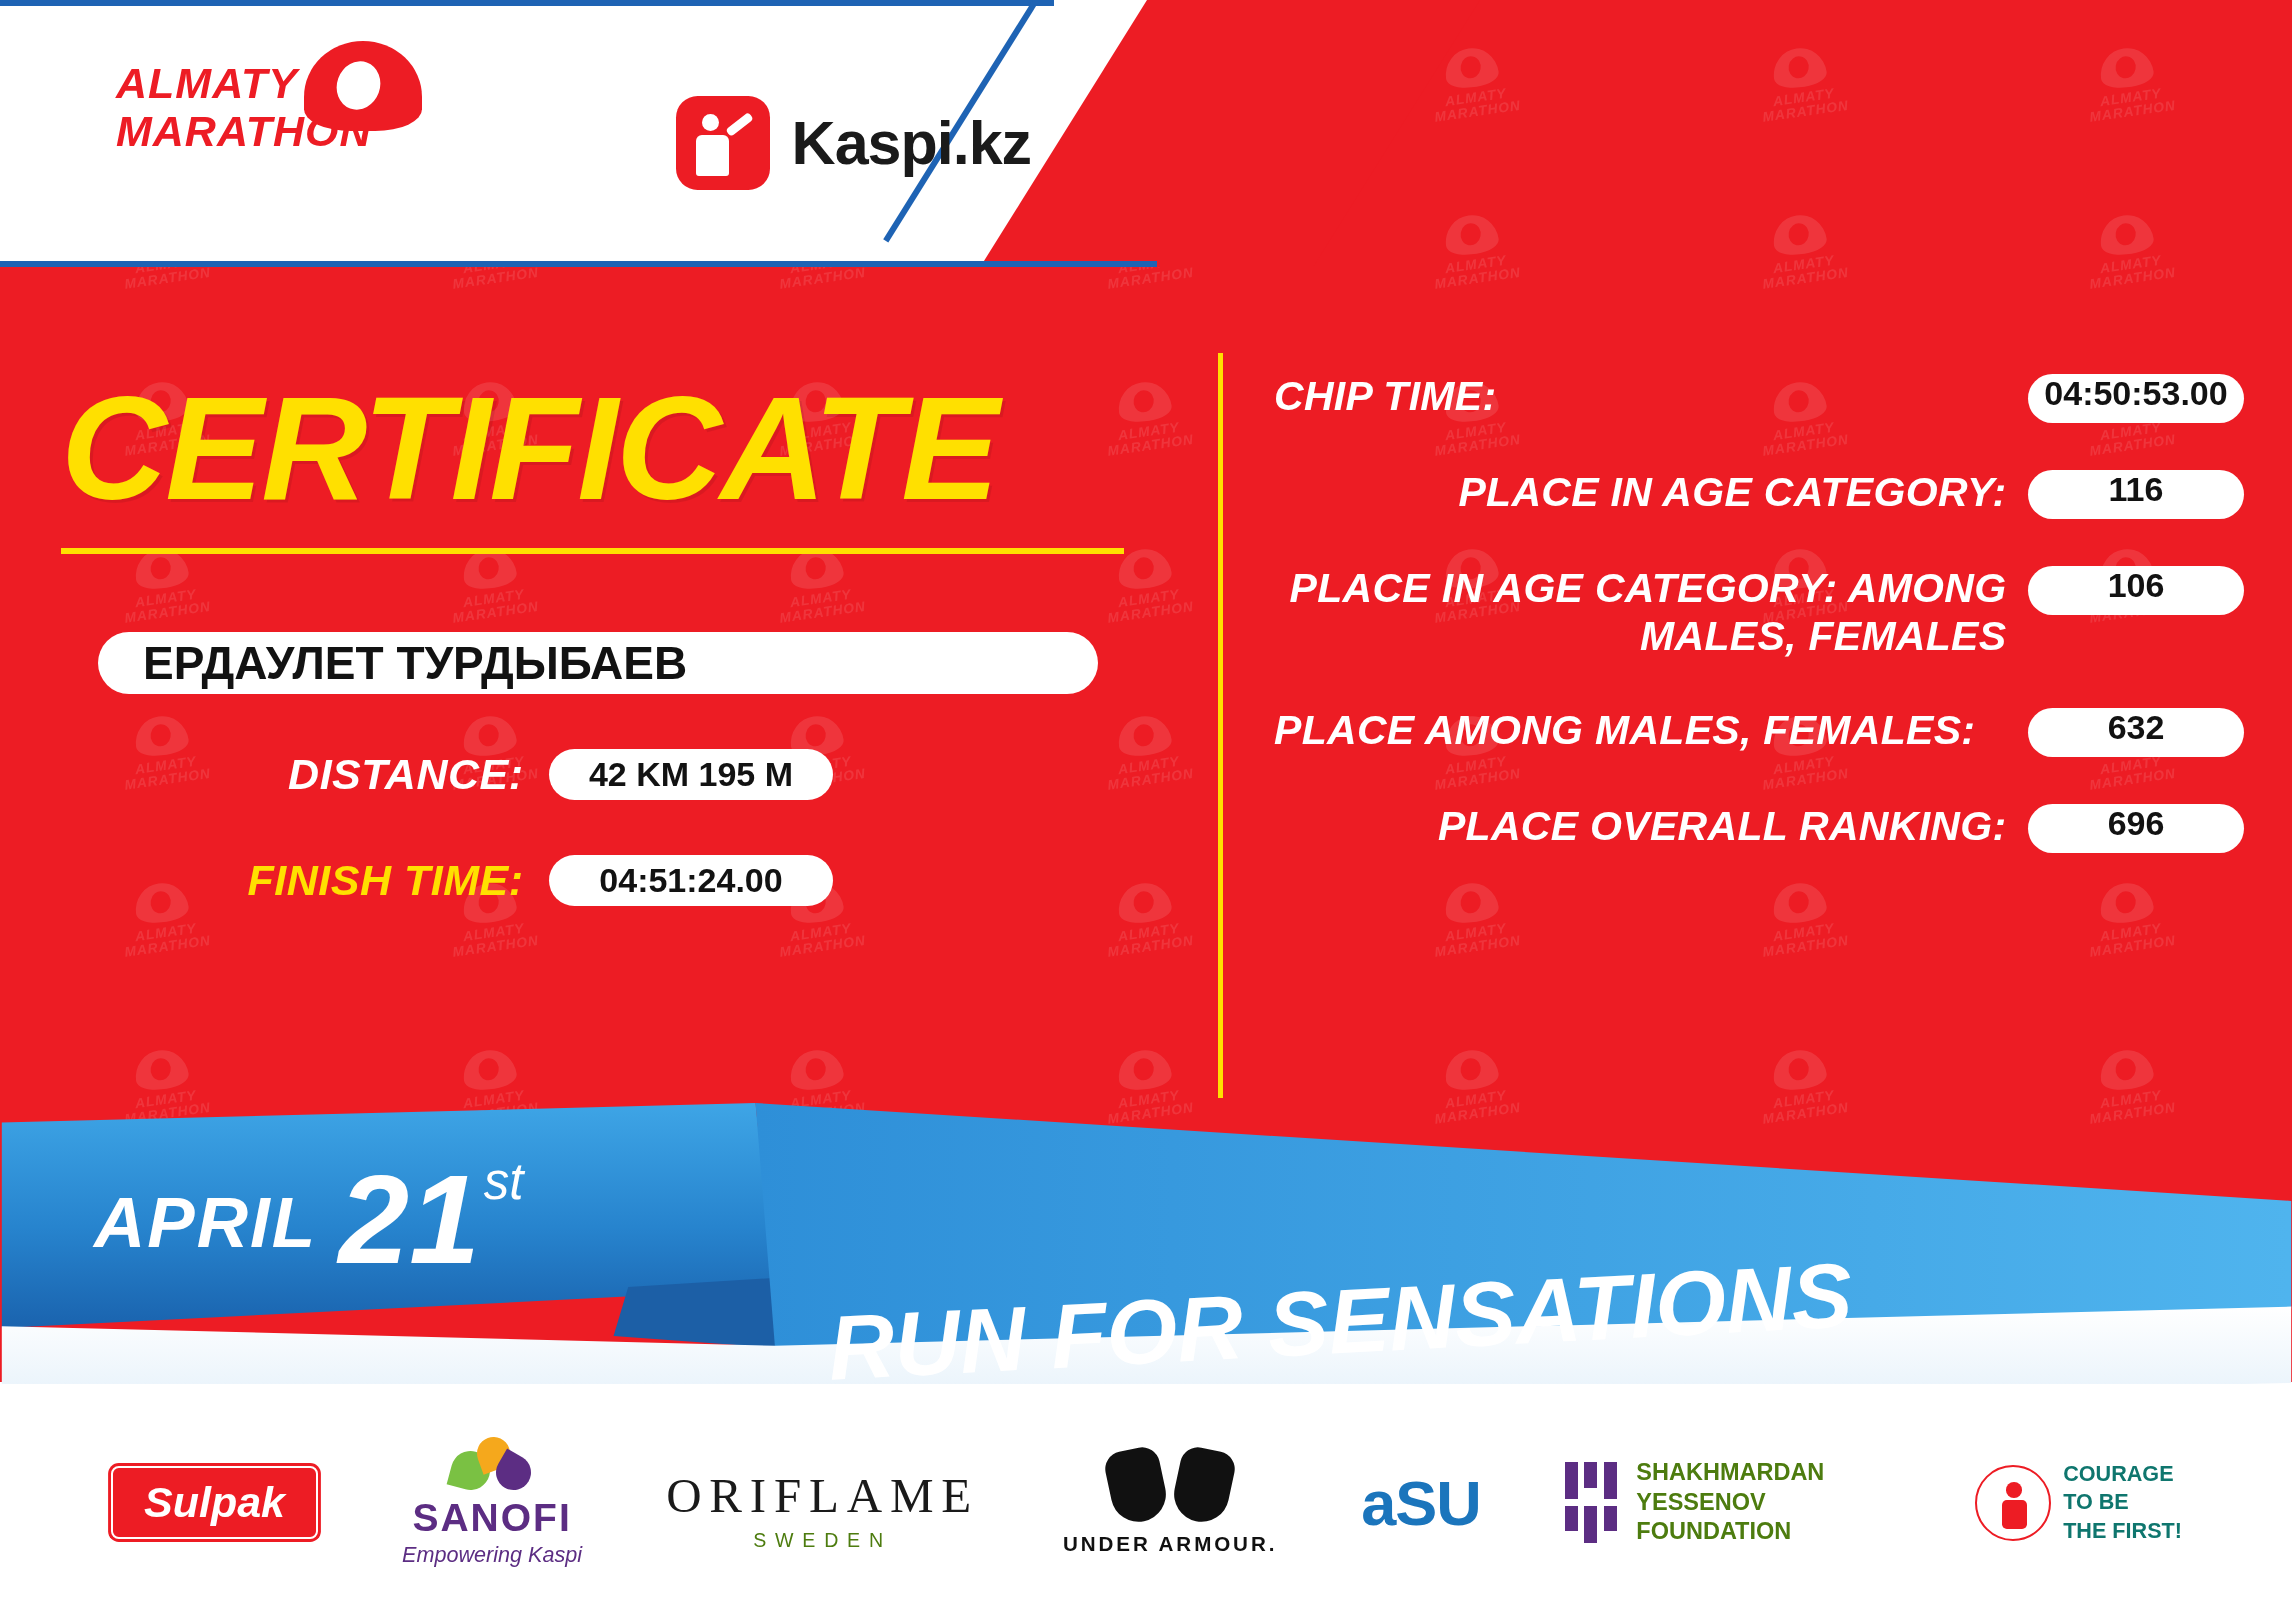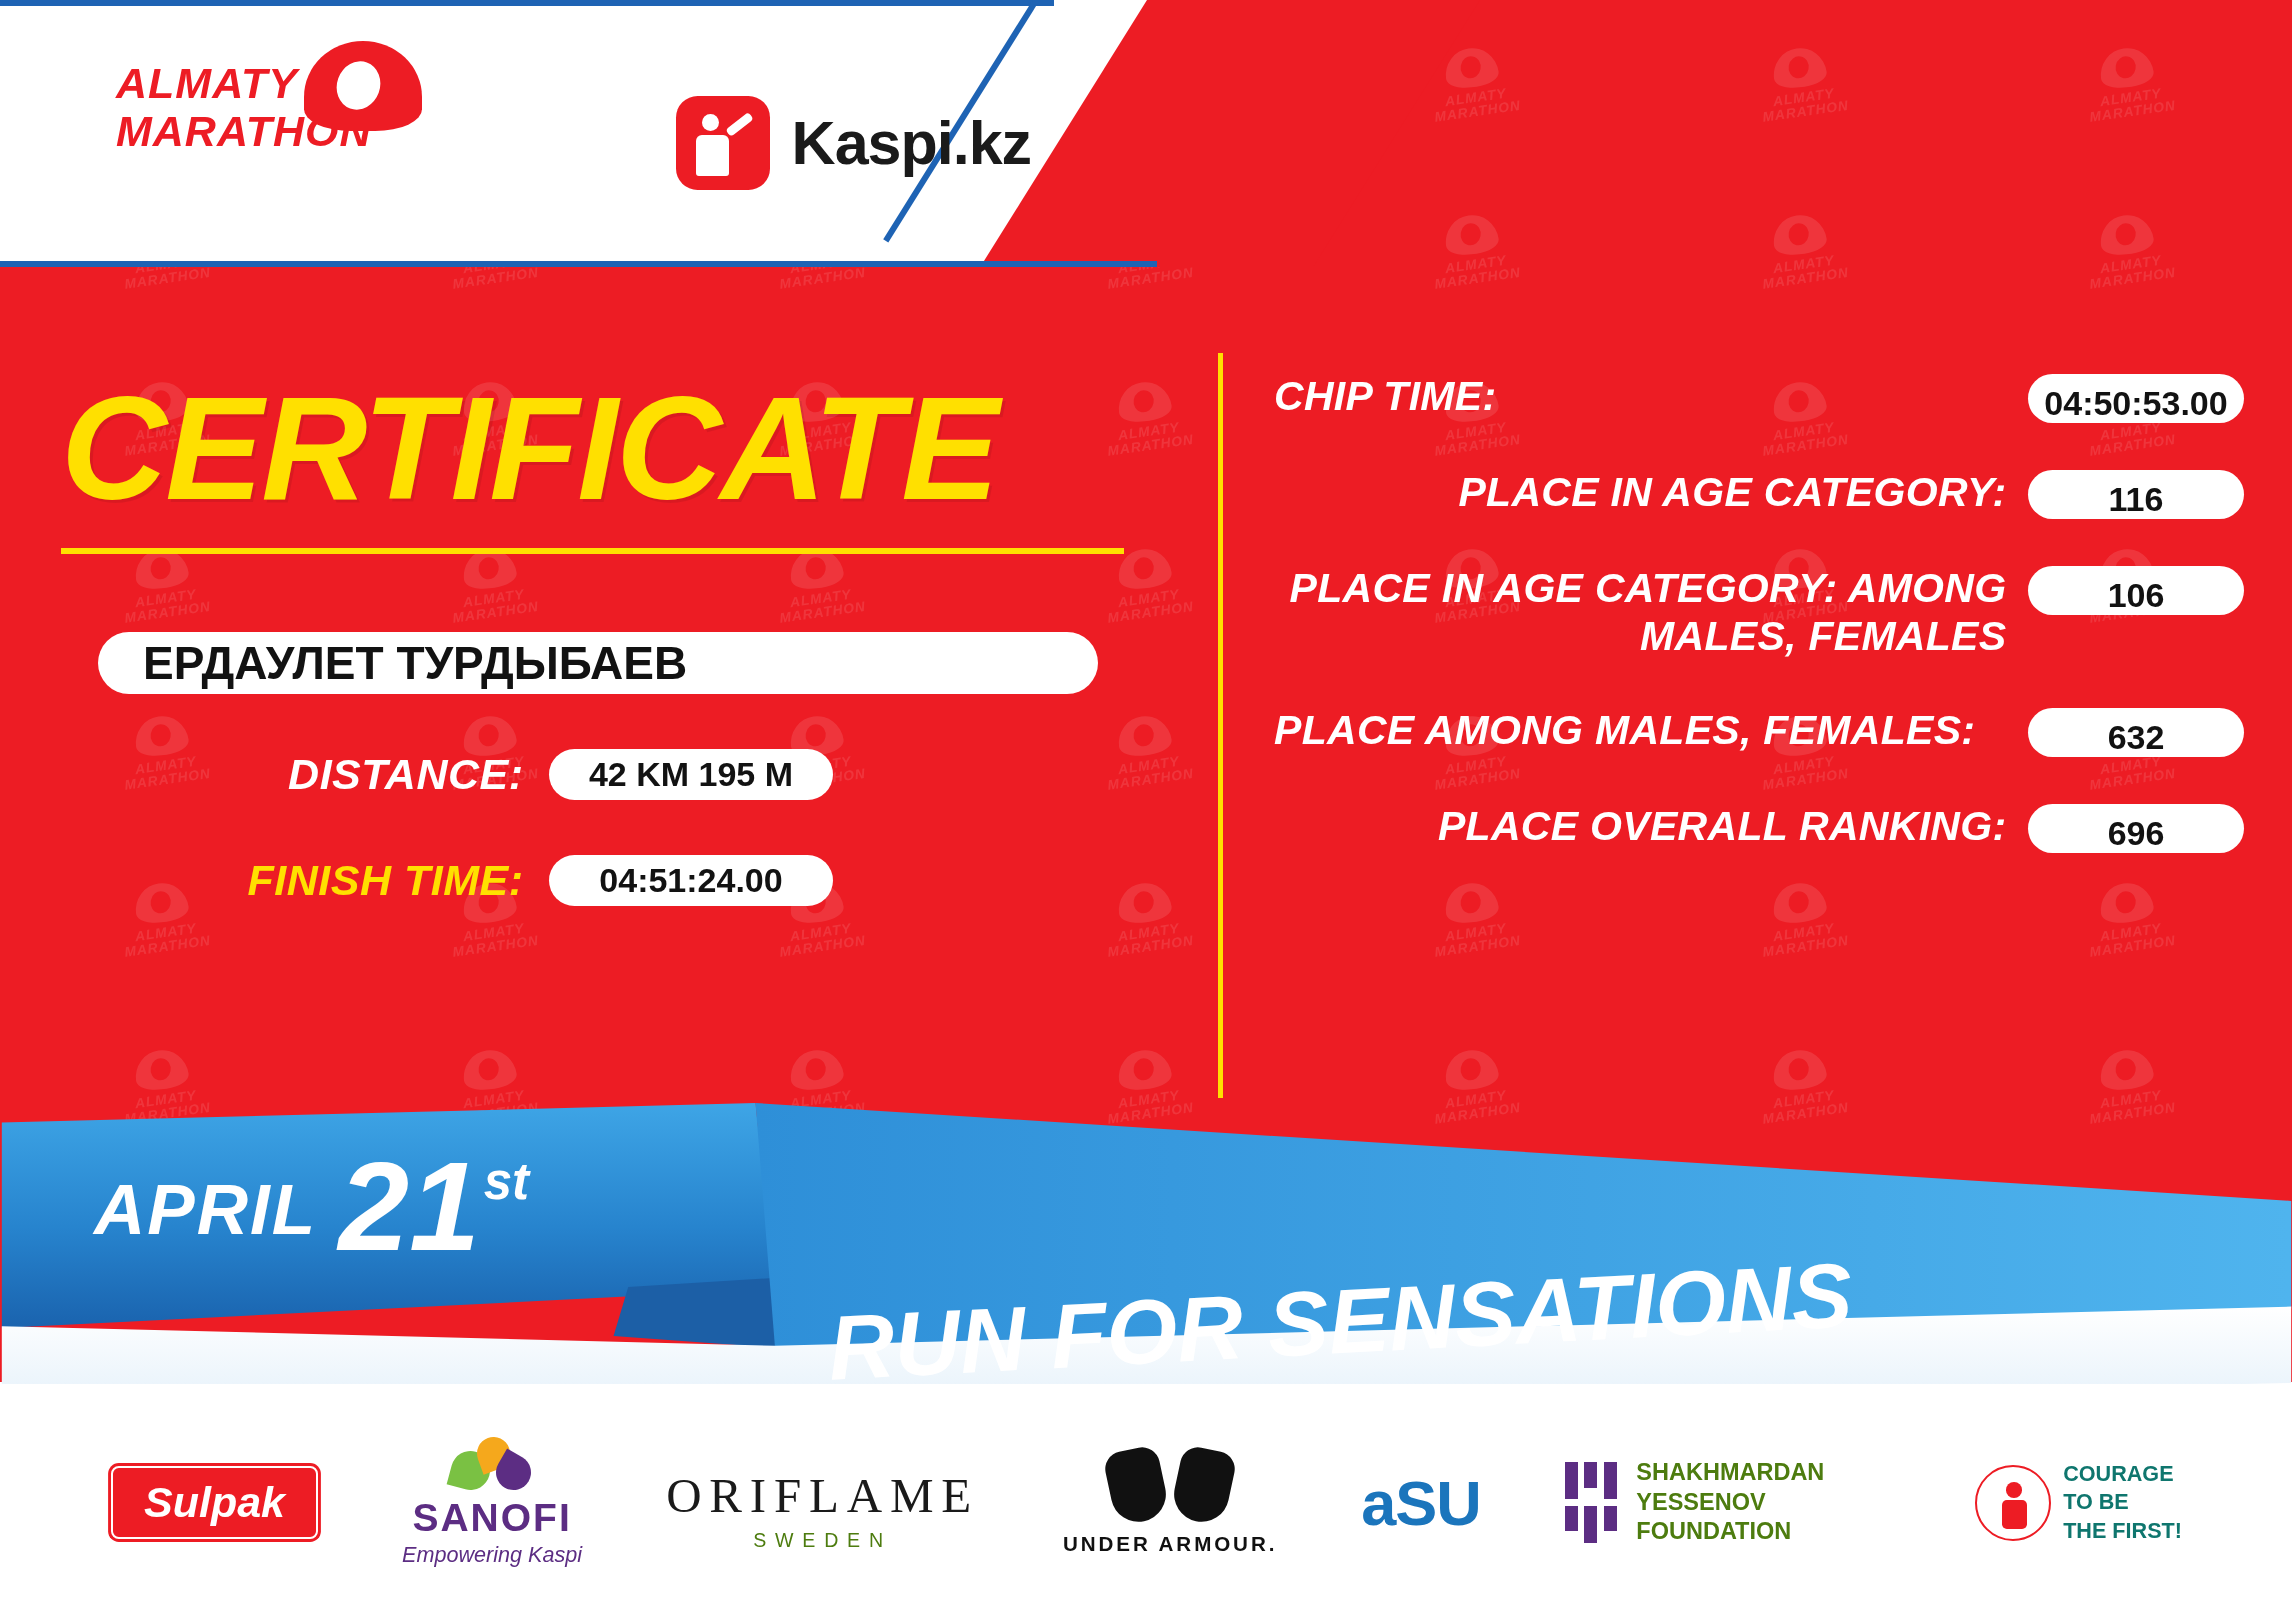--- a/index.html
+++ b/index.html
@@ -310,21 +310,21 @@
     flex: 1;
     letter-spacing: 0.3px;
   }
   .stat-label.right { text-align: right; }
   .stat-pill {
     background: #ffffff;
     border-radius: 24.5px;
     height: 49px;
     width: 216px;
     display: flex;
-    align-items: flex-end;
+    align-items: flex-start;
     justify-content: center;
     flex-shrink: 0;
     margin-top: 2px;
   }
   .stat-pill span {
     color: #121212;
     font-size: 34px;
     font-weight: bold;
   }
 
@@ -355,23 +355,23 @@
   }
   .ribbon-day {
     font-size: 127px;
     font-weight: bold;
     font-style: italic;
     line-height: 0.82;
     margin-left: 21.6px;
   }
   .ribbon-suffix {
     font-size: 51px;
-    font-weight: bold;
+    font-weight: normal;
     font-style: italic;
-    margin-bottom: 47px;
+    margin-bottom: 60px;
     margin-left: 3.9px;
   }
   .ribbon-slogan {
     position: absolute;
     left: 828px;
     top: 167px;
     color: #ffffff;
     font-size: 91px;
     font-weight: bold;
     font-style: italic;

